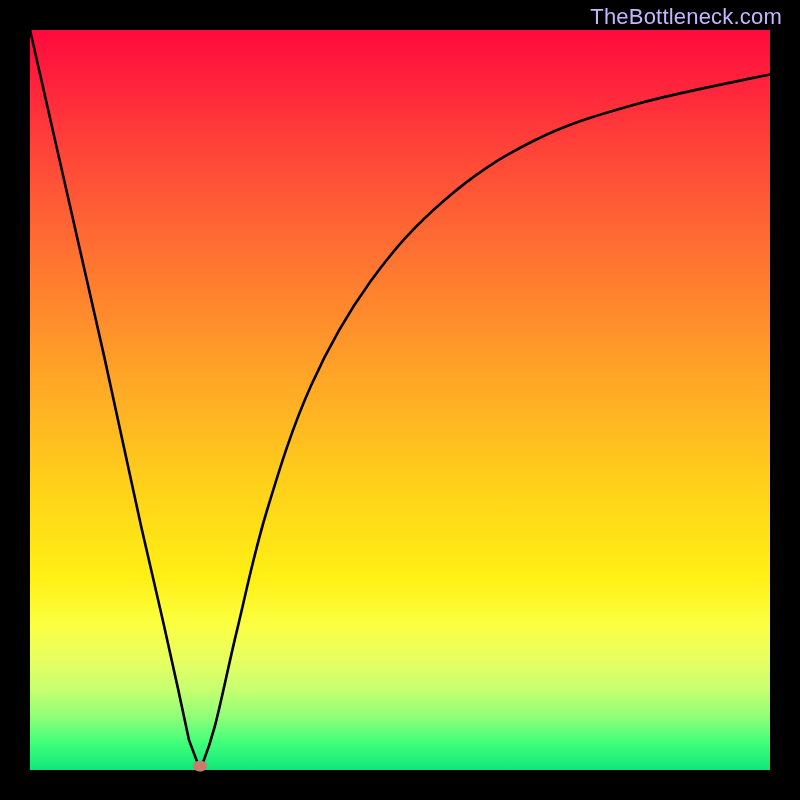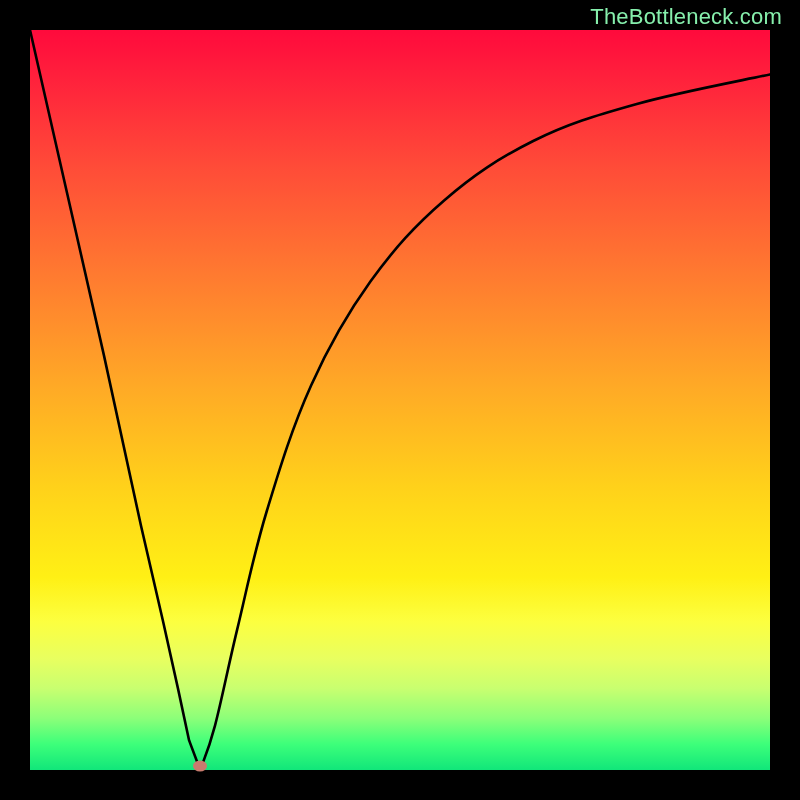--- a/index.html
+++ b/index.html
@@ -39,21 +39,21 @@
       #c8ff70 89%,
       #8cff79 93%,
       #3dff7a 96.5%,
       #11e67a 100%
     );
   }
   .watermark {
     position: absolute;
     top: 4px;
     right: 18px;
-    color: #86efac;
+    color: #c4b5fd;
     font-size: 22px;
     font-weight: 500;
     letter-spacing: 0.2px;
     user-select: none;
   }
   .curve {
     position: absolute;
     left: 0;
     top: 0;
     width: 740px;

